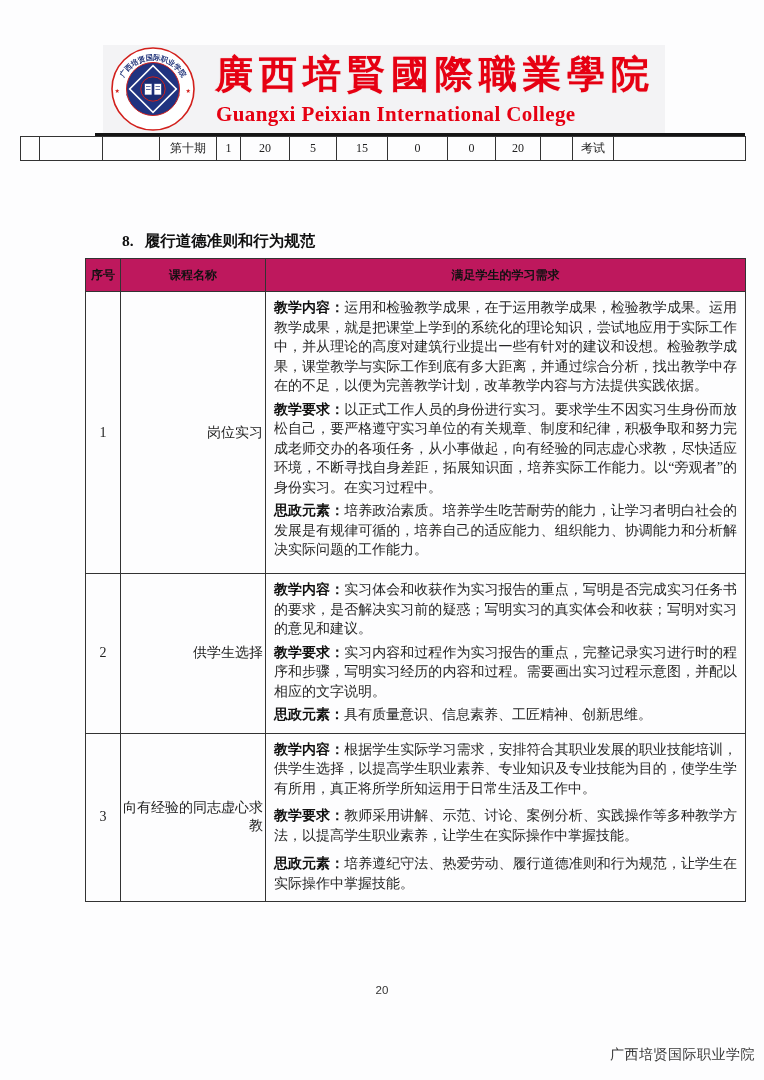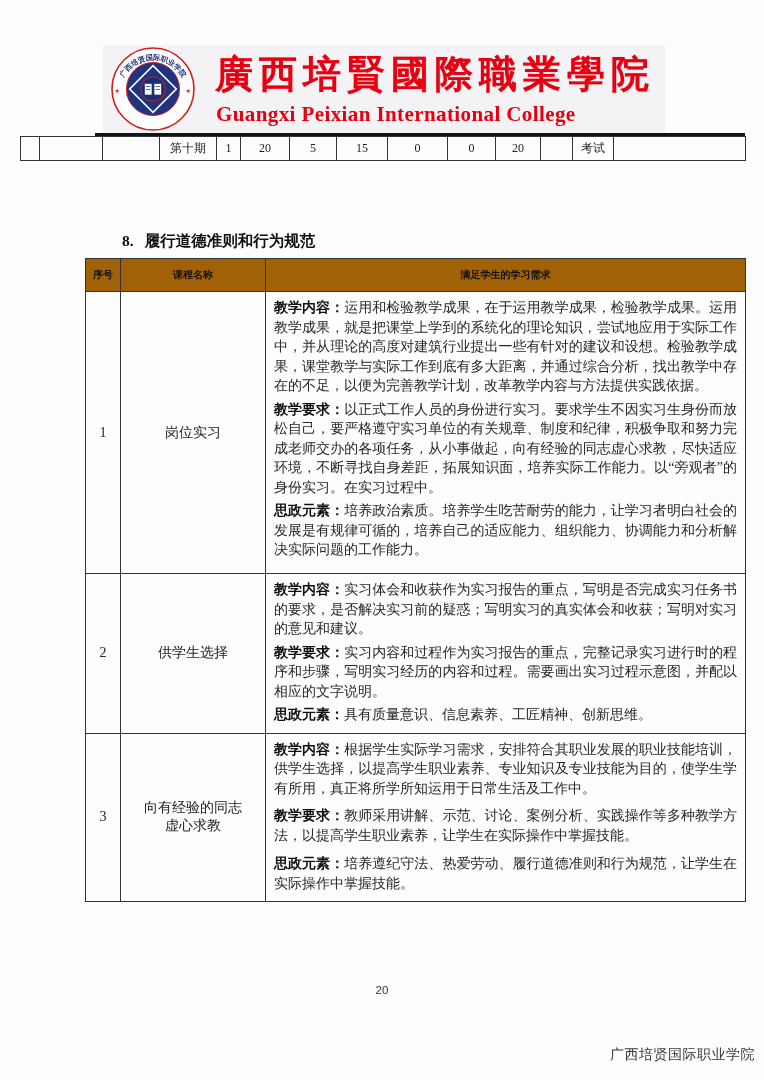--- a/index.html
+++ b/index.html
@@ -24,24 +24,24 @@
 
   .summary-table{position:absolute;left:20px;top:136px;width:725px;font-size:12px;color:#222;}
   .summary-table td{text-align:center;vertical-align:middle;padding:0;}
   .summary-table tr.r1{height:24px;}
   .summary-table tr.r2{height:36px;}
 
   .section-heading{position:absolute;left:122px;top:231px;font-size:15.5px;font-weight:bold;color:#111;}
   .section-heading .num{margin-right:11px;}
 
   .course-table{position:absolute;left:85px;top:258px;width:660px;font-size:14px;color:#222;}
-  .course-table th{height:30px;font-size:10px;font-weight:bold;text-align:center;vertical-align:middle;
-                   background:#a16207;color:#111;}
+  .course-table th{height:30px;font-size:12px;font-weight:bold;text-align:center;vertical-align:middle;
+                   background:#be185d;color:#111;}
   .course-table td.no-cell{text-align:center;vertical-align:middle;width:35px;}
-  .course-table td.name-cell{text-align:center;vertical-align:middle;padding:0 22px;font-family:Liberation Serif, serif;}
+  .course-table td.name-cell{text-align:right;vertical-align:middle;padding:0 2px;font-family:Liberation Serif, serif;}
   .course-table td.content-cell{vertical-align:top;padding:3px 8px 4px 8px;}
   .content-cell p{margin:3px 0 4px 0;line-height:19.5px;font-size:14px;text-align:justify;color:#262626;}
   .content-cell .plabel{font-weight:bold;color:#111;margin-top:42px;}
 
   
   .page-number{position:absolute;left:0;top:984px;width:764px;text-align:center;
                font-size:11.5px;color:#333;font-family:"Liberation Sans",sans-serif;}
   .footer-institution{position:absolute;right:9px;top:1046px;font-size:14px;color:#383838;letter-spacing:0.5px;}
 </style>
 </head>

